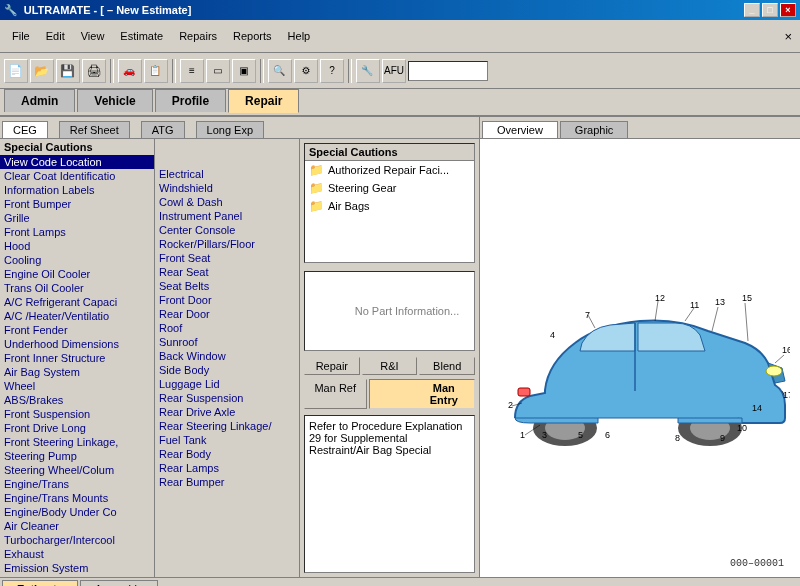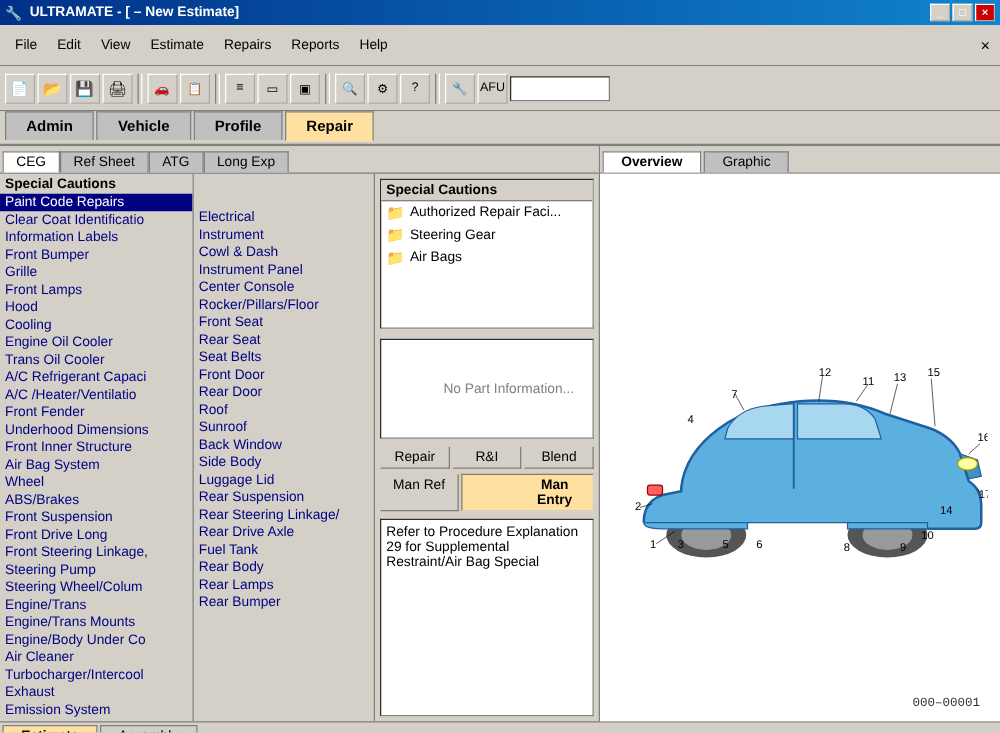--- a/index.html
+++ b/index.html
@@ -28,21 +28,21 @@
     .nav-tab.active { background: #ffe0a0; border-bottom: 1px solid #ffe0a0; }
     
     
     .main { display: flex; height: calc(586px - 20px - 20px - 36px - 28px - 22px); }
     
     
     .left-panel { width: 480px; border-right: 1px solid #808080; display: flex; flex-direction: column; }
     
     
     .ceg-tabs { background: #d4d0c8; height: 22px; display: flex; align-items: flex-end; padding: 0 2px; border-bottom: 1px solid #808080; }
-    .ceg-tab { padding: 2px 10px; background: #c0c0c0; border: 1px solid #808080; border-bottom: none; margin-right: 0; cursor: pointer; font-size: 11px; }
+    .ceg-tab { padding: 2px 10px; background: #c0c0c0; border: 1px solid #808080; border-bottom: none; margin-right: 11px; cursor: pointer; font-size: 11px; }
     .ceg-tab.active { background: white; }
     
     
     .category-area { display: flex; flex: 1; overflow: hidden; }
     
     
     .cat-col { flex: 1; overflow-y: auto; border-right: 1px solid #808080; }
     .cat-item { padding: 1px 4px; cursor: pointer; white-space: nowrap; font-size: 11px; color: #000080; }
     .cat-item.header { color: black; font-weight: bold; background: #d4d0c8; }
     .cat-item.selected { background: #000080; color: white; }
@@ -60,21 +60,21 @@
     .list-btn { flex: 1; padding: 2px 4px; border: 1px outset #d4d0c8; background: #d4d0c8; cursor: pointer; font-size: 11px; text-align: center; }
     .man-btns { display: flex; margin: 2px 4px; gap: 2px; }
     .man-btn { flex: 1; padding: 2px 4px; border: 1px outset #d4d0c8; background: #d4d0c8; cursor: pointer; font-size: 11px; text-align: center; }
     .man-btn.active { background: #ffe0a0; border: 1px inset #d4d0c8; font-weight: bold; padding-left: 48px; }
     .man-text { border: 1px inset #808080; margin: 4px; flex: 1; background: white; overflow-y: auto; padding: 4px; font-size: 11px; }
     
     
     .right-panel { flex: 1; display: flex; flex-direction: column; }
     .overview-tabs { background: #d4d0c8; height: 22px; display: flex; align-items: flex-end; padding: 0 2px; border-bottom: 1px solid #808080; }
     .ov-tab { padding: 2px 14px; background: #c0c0c0; border: 1px solid #808080; border-bottom: none; margin-right: 2px; cursor: pointer; font-size: 11px; }
-    .ov-tab.active { background: white; font-weight: bold; }
+    .ov-tab.active { background: white; }
     
     .car-diagram { flex: 1; background: white; position: relative; overflow: hidden; display: flex; align-items: center; justify-content: center; }
     
     
     .status-bar { height: 22px; background: #d4d0c8; border-top: 1px solid #808080; display: flex; align-items: center; padding: 0 2px; gap: 2px; }
     .status-tab { padding: 2px 14px; background: #ffe0a0; border: 1px solid #808080; font-size: 11px; font-weight: bold; cursor: pointer; }
     .status-tab2 { padding: 2px 14px; background: #d4d0c8; border: 1px solid #808080; font-size: 11px; cursor: pointer; }
     
     
     ::-webkit-scrollbar { width: 12px; }
@@ -145,21 +145,21 @@
       <div class="ceg-tab">ATG</div>
       <div class="ceg-tab">Long Exp</div>
     </div>
 
     <div style="display:flex; flex:1; overflow:hidden;">
 
       <div class="category-area" style="flex:1; overflow:hidden;">
 
         <div class="cat-col" style="width:155px; flex:none; border-right:1px solid #808080; overflow-y:auto;">
           <div class="cat-item header" style="background:#d4d0c8;padding:2px 4px;font-size:11px;font-weight:bold;color:black;">Special Cautions</div>
-          <div class="cat-item selected">Paint Code Repairs</div>
+          <div class="cat-item selected">View Code Location</div>
           <div class="cat-item">Clear Coat Identificatio</div>
           <div class="cat-item">Information Labels</div>
           <div class="cat-item">Front Bumper</div>
           <div class="cat-item">Grille</div>
           <div class="cat-item">Front Lamps</div>
           <div class="cat-item">Hood</div>
           <div class="cat-item">Cooling</div>
           <div class="cat-item">Engine Oil Cooler</div>
           <div class="cat-item">Trans Oil Cooler</div>
           <div class="cat-item">A/C Refrigerant Capaci</div>
@@ -179,38 +179,38 @@
           <div class="cat-item">Engine/Trans Mounts</div>
           <div class="cat-item">Engine/Body Under Co</div>
           <div class="cat-item">Air Cleaner</div>
           <div class="cat-item">Turbocharger/Intercool</div>
           <div class="cat-item">Exhaust</div>
           <div class="cat-item">Emission System</div>
         </div>
 
         <div class="cat-col" style="width:145px; flex:none; overflow-y:auto;margin-top:28px;">
           <div class="cat-item">Electrical</div>
-          <div class="cat-item">Instrument</div>
+          <div class="cat-item">Windshield</div>
           <div class="cat-item">Cowl &amp; Dash</div>
           <div class="cat-item">Instrument Panel</div>
           <div class="cat-item">Center Console</div>
           <div class="cat-item">Rocker/Pillars/Floor</div>
           <div class="cat-item">Front Seat</div>
           <div class="cat-item">Rear Seat</div>
           <div class="cat-item">Seat Belts</div>
           <div class="cat-item">Front Door</div>
           <div class="cat-item">Rear Door</div>
           <div class="cat-item">Roof</div>
           <div class="cat-item">Sunroof</div>
           <div class="cat-item">Back Window</div>
           <div class="cat-item">Side Body</div>
           <div class="cat-item">Luggage Lid</div>
           <div class="cat-item">Rear Suspension</div>
+          <div class="cat-item">Rear Drive Axle</div>
           <div class="cat-item">Rear Steering Linkage/</div>
-          <div class="cat-item">Rear Drive Axle</div>
           <div class="cat-item">Fuel Tank</div>
           <div class="cat-item">Rear Body</div>
           <div class="cat-item">Rear Lamps</div>
           <div class="cat-item">Rear Bumper</div>
         </div>
       </div>
 
       <div class="right-list-panel">
 
         <div class="special-cautions-list">

